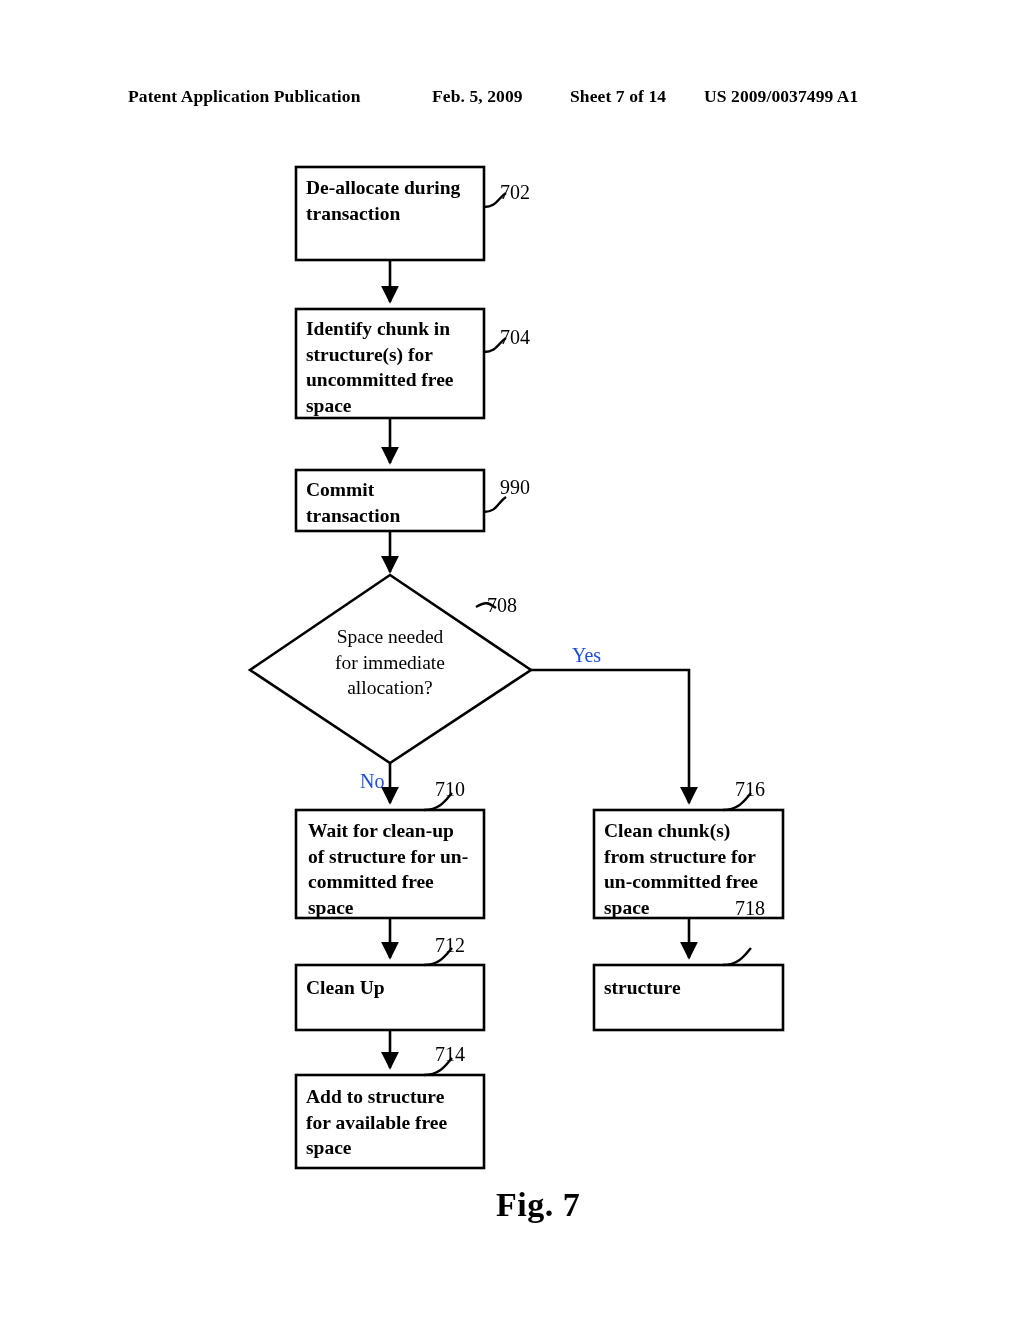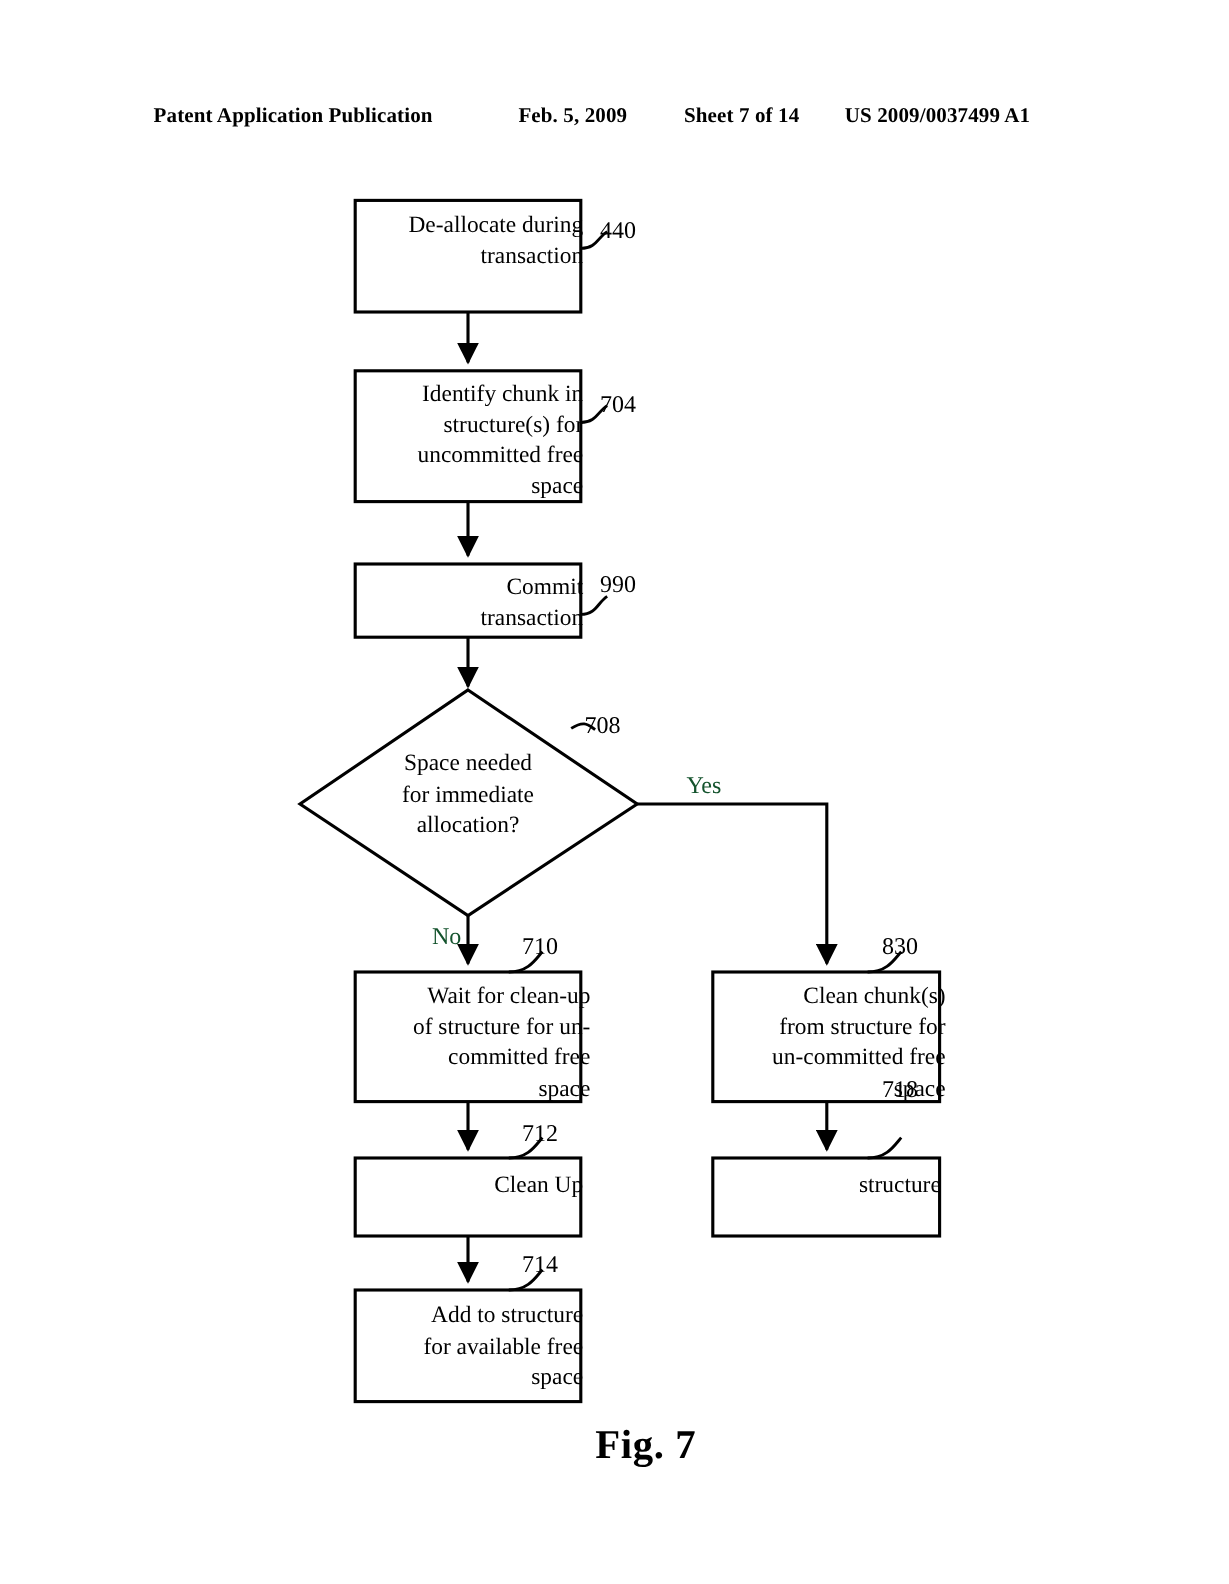--- a/index.html
+++ b/index.html
@@ -65,21 +65,22 @@
   
   .node-text {
     position: absolute;
     font-family: "Liberation Serif", "DejaVu Serif", serif;
     font-size: 19.5px;
     line-height: 25.5px;
     color: #000000;
     white-space: pre-line;
   }
   .box-text {
-    text-align: right;
+    text-align: left;
+    font-weight: bold;
   }
   .diamond-text {
     text-align: center;
   }
 
   
   .ref-num {
     position: absolute;
     font-family: "Liberation Serif", "DejaVu Serif", serif;
     font-size: 20px;
@@ -87,21 +88,21 @@
     color: #000000;
     white-space: nowrap;
   }
 
   
   .branch-label {
     position: absolute;
     font-family: "Liberation Serif", "DejaVu Serif", serif;
     font-size: 20px;
     line-height: 20px;
-    color: #14532d;
+    color: #1d4ed8;
     white-space: nowrap;
   }
 
   
   #fig-caption {
     position: absolute;
     left: 496px;
     top: 1186px;
     font-family: "Liberation Serif", "DejaVu Serif", serif;
     font-size: 34px;
@@ -204,35 +205,35 @@
 for available free
 space</div>
 
 <div class="node-text box-text" style="left:604px; top:818px; width:184px;">Clean chunk(s)
 from structure for
 un-committed free
 space</div>
 
 <div class="node-text box-text" style="left:604px; top:975px; width:180px;">structure</div>
 
-<div class="ref-num" style="left:500px; top:182px;">440</div>
+<div class="ref-num" style="left:500px; top:182px;">702</div>
 
 <div class="ref-num" style="left:500px; top:327px;">704</div>
 
 <div class="ref-num" style="left:500px; top:477px;">990</div>
 
 <div class="ref-num" style="left:487px; top:595px;">708</div>
 
 <div class="ref-num" style="left:435px; top:779px;">710</div>
 
 <div class="ref-num" style="left:435px; top:935px;">712</div>
 
 <div class="ref-num" style="left:435px; top:1044px;">714</div>
 
-<div class="ref-num" style="left:735px; top:779px;">830</div>
+<div class="ref-num" style="left:735px; top:779px;">716</div>
 
 <div class="ref-num" style="left:735px; top:898px;">718</div>
 
 <div class="branch-label" style="left:572px; top:645px;">Yes</div>
 
 <div class="branch-label" style="left:360px; top:771px;">No</div>
 
 <div id="fig-caption">Fig. 7</div>
 
 </body></html>

